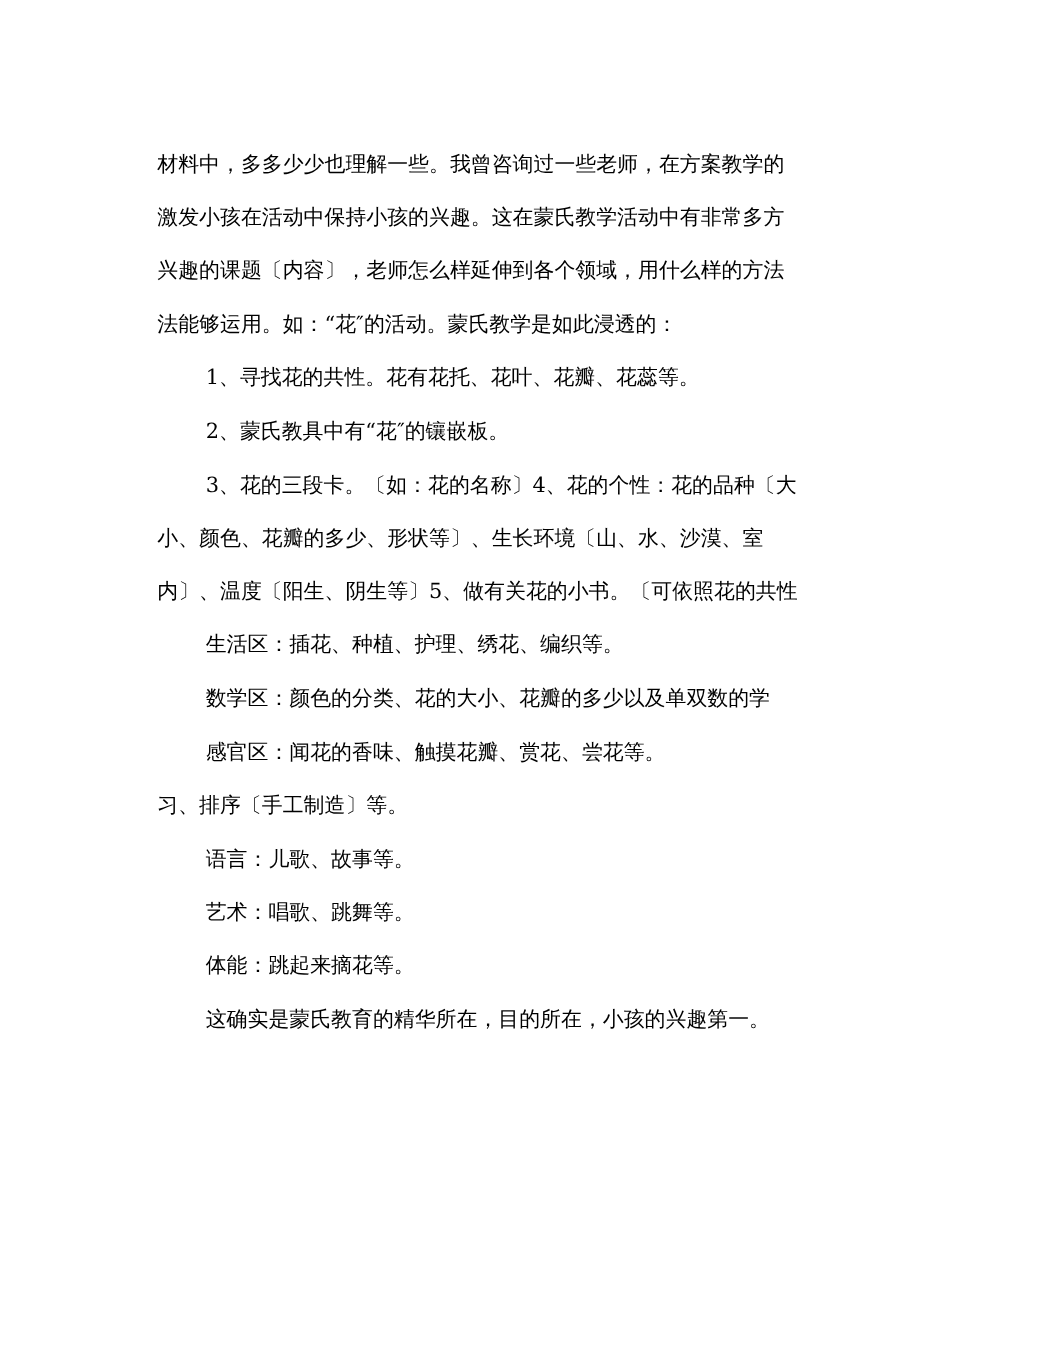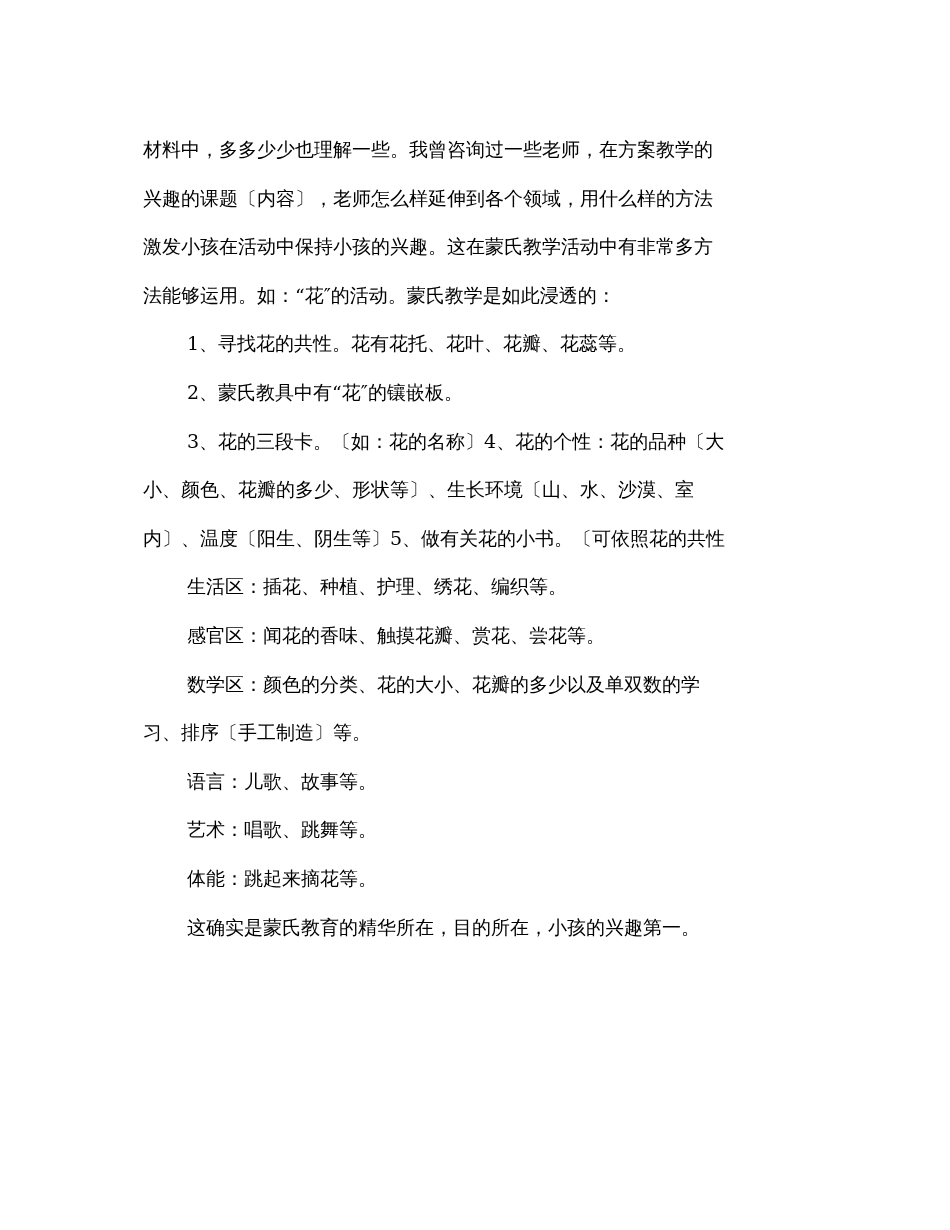--- a/index.html
+++ b/index.html
@@ -30,29 +30,29 @@
     }
     .indent {
       padding-left: 44px;
     }
   </style>
 </head>
 <body>
 
 <div class="page">
   <div class="line">材料中，多多少少也理解一些。我曾咨询过一些老师，在方案教学的</div>
+  <div class="line">激发小孩在活动中保持小孩的兴趣。这在蒙氏教学活动中有非常多方</div>
   <div class="line">兴趣的课题〔内容〕，老师怎么样延伸到各个领域，用什么样的方法</div>
-  <div class="line">激发小孩在活动中保持小孩的兴趣。这在蒙氏教学活动中有非常多方</div>
   <div class="line">法能够运用。如：“花″的活动。蒙氏教学是如此浸透的：</div>
   <div class="line indent">1、寻找花的共性。花有花托、花叶、花瓣、花蕊等。</div>
   <div class="line indent">2、蒙氏教具中有“花″的镶嵌板。</div>
   <div class="line indent">3、花的三段卡。〔如：花的名称〕4、花的个性：花的品种〔大</div>
   <div class="line">小、颜色、花瓣的多少、形状等〕、生长环境〔山、水、沙漠、室</div>
   <div class="line">内〕、温度〔阳生、阴生等〕5、做有关花的小书。〔可依照花的共性</div>
   <div class="line indent">生活区：插花、种植、护理、绣花、编织等。</div>
+  <div class="line indent">数学区：颜色的分类、花的大小、花瓣的多少以及单双数的学</div>
   <div class="line indent">感官区：闻花的香味、触摸花瓣、赏花、尝花等。</div>
-  <div class="line indent">数学区：颜色的分类、花的大小、花瓣的多少以及单双数的学</div>
   <div class="line">习、排序〔手工制造〕等。</div>
   <div class="line indent">语言：儿歌、故事等。</div>
   <div class="line indent">艺术：唱歌、跳舞等。</div>
   <div class="line indent">体能：跳起来摘花等。</div>
   <div class="line indent">这确实是蒙氏教育的精华所在，目的所在，小孩的兴趣第一。</div>
 </div>
 
 </body></html>

